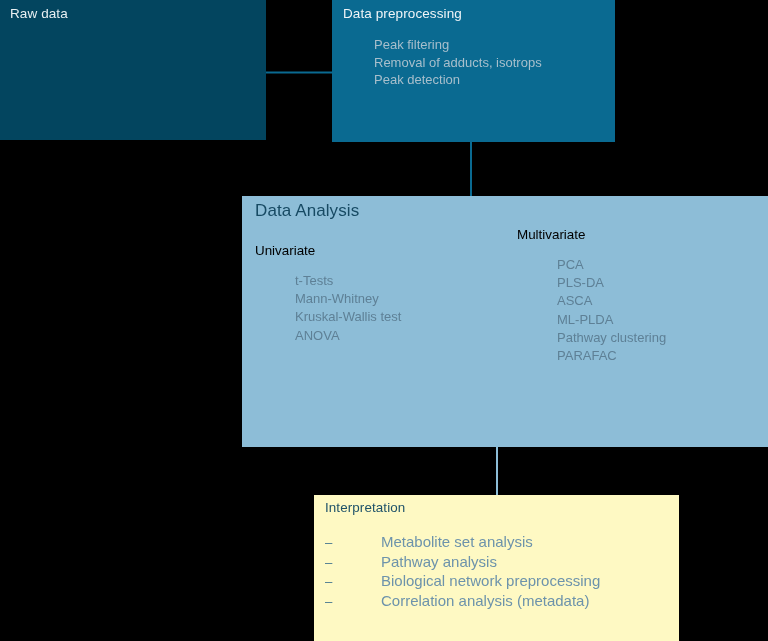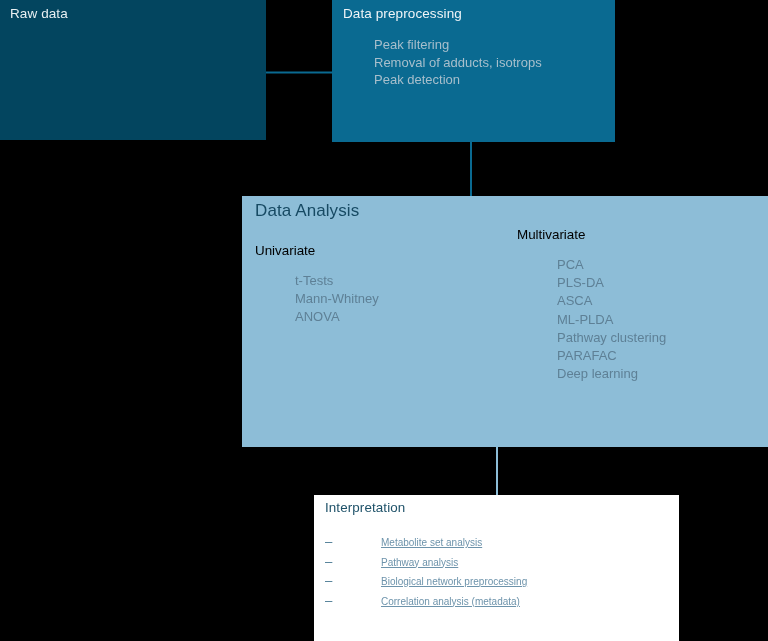--- a/index.html
+++ b/index.html
@@ -104,21 +104,21 @@
     font-size: 13px;
     line-height: 18.2px;
     white-space: nowrap;
   }
   
   #interpretation-box {
     left: 314px;
     top: 495px;
     width: 365px;
     height: 146px;
-    background: #ffffff;
+    background: #fef9c3;
   }
   #interpretation-box .box-title {
     position: absolute;
     left: 11px;
     top: 5px;
     color: #1f5269;
     font-size: 13.4px;
     letter-spacing: 0.1px;
   }
   #interpretation-box .dash-list {
@@ -132,23 +132,22 @@
     line-height: 18.5px;
   }
   #interpretation-box .dash {
     width: 56px;
     flex: 0 0 56px;
     color: #44758f;
     font-size: 13.2px;
   }
   #interpretation-box .dash-text {
     color: #6d93ab;
-    font-size: 10px;
+    font-size: 15px;
     white-space: nowrap;
-    text-decoration: underline;
   }
   
   .connector {
     position: absolute;
   }
   #arrow-raw-to-pre {
     left: 266px;
     top: 65px;
     width: 80px;
     height: 16px;
@@ -199,34 +198,34 @@
   </div>
 
   <div class="box" id="analysis-box">
     <div class="box-title">Data Analysis</div>
 
     <div class="col-univariate">
       <div class="col-head">Univariate</div>
       <div class="item-list">
         <div class="item">t-Tests</div>
         <div class="item">Mann-Whitney</div>
+        <div class="item">Kruskal-Wallis test</div>
         <div class="item">ANOVA</div>
       </div>
     </div>
 
     <div class="col-multivariate">
       <div class="col-head">Multivariate</div>
       <div class="item-list">
         <div class="item">PCA</div>
         <div class="item">PLS-DA</div>
         <div class="item">ASCA</div>
         <div class="item">ML-PLDA</div>
         <div class="item">Pathway clustering</div>
         <div class="item">PARAFAC</div>
-        <div class="item">Deep learning</div>
       </div>
     </div>
   </div>
 
   <div class="connector" id="arrow-analysis-to-interp">
     <svg width="26" height="72" viewBox="0 0 26 72">
       <line x1="13" y1="0" x2="13" y2="60" stroke="#8dbdd7" stroke-width="2"></line>
       <polygon points="5,56 21,56 13,72" fill="#8dbdd7"></polygon>
     </svg>
   </div>

